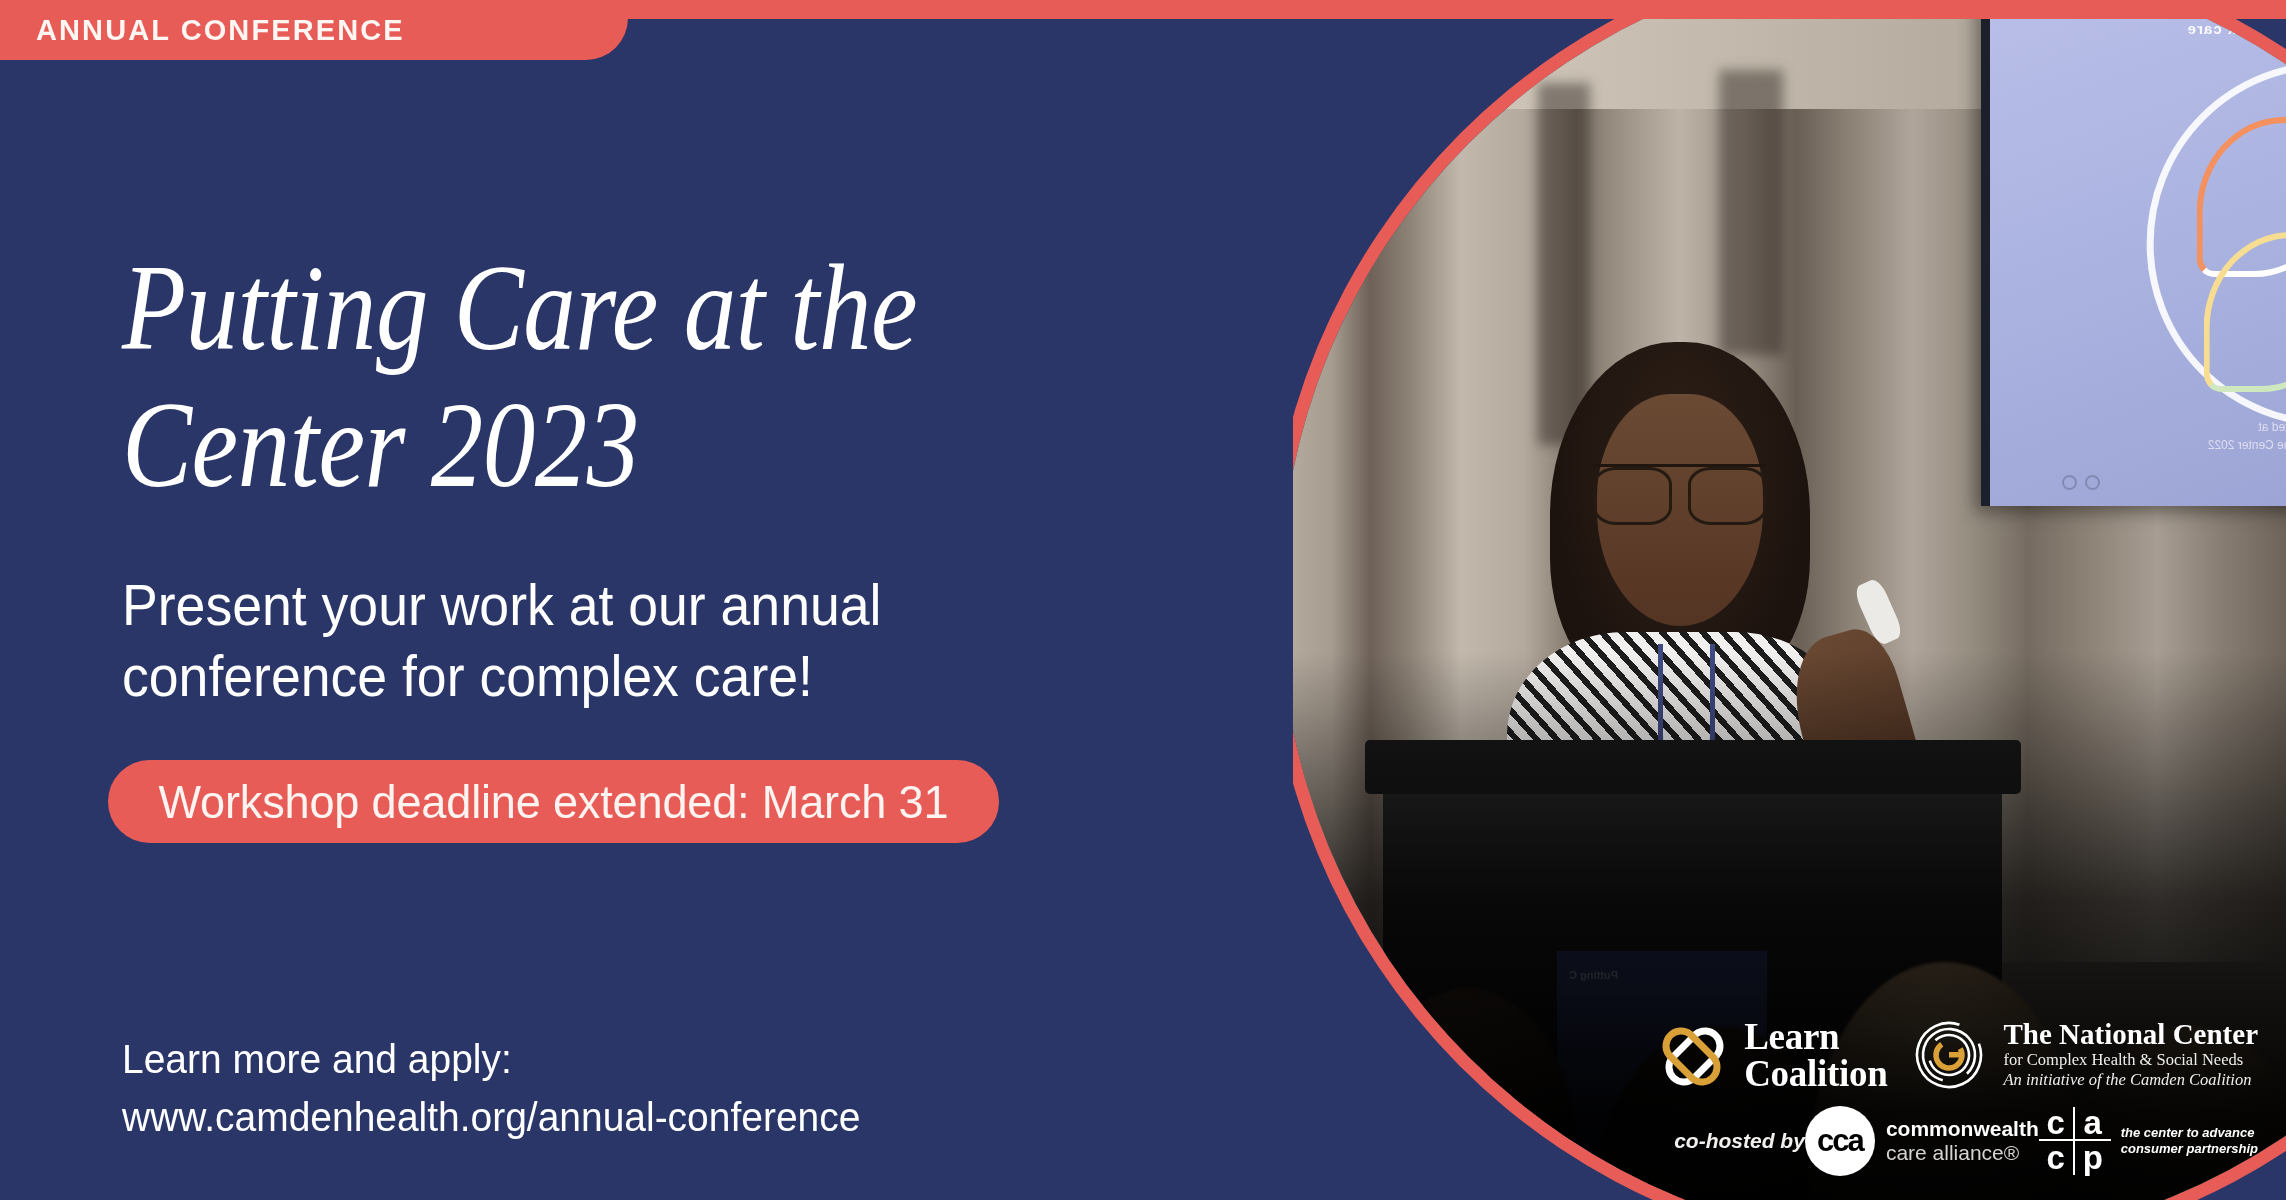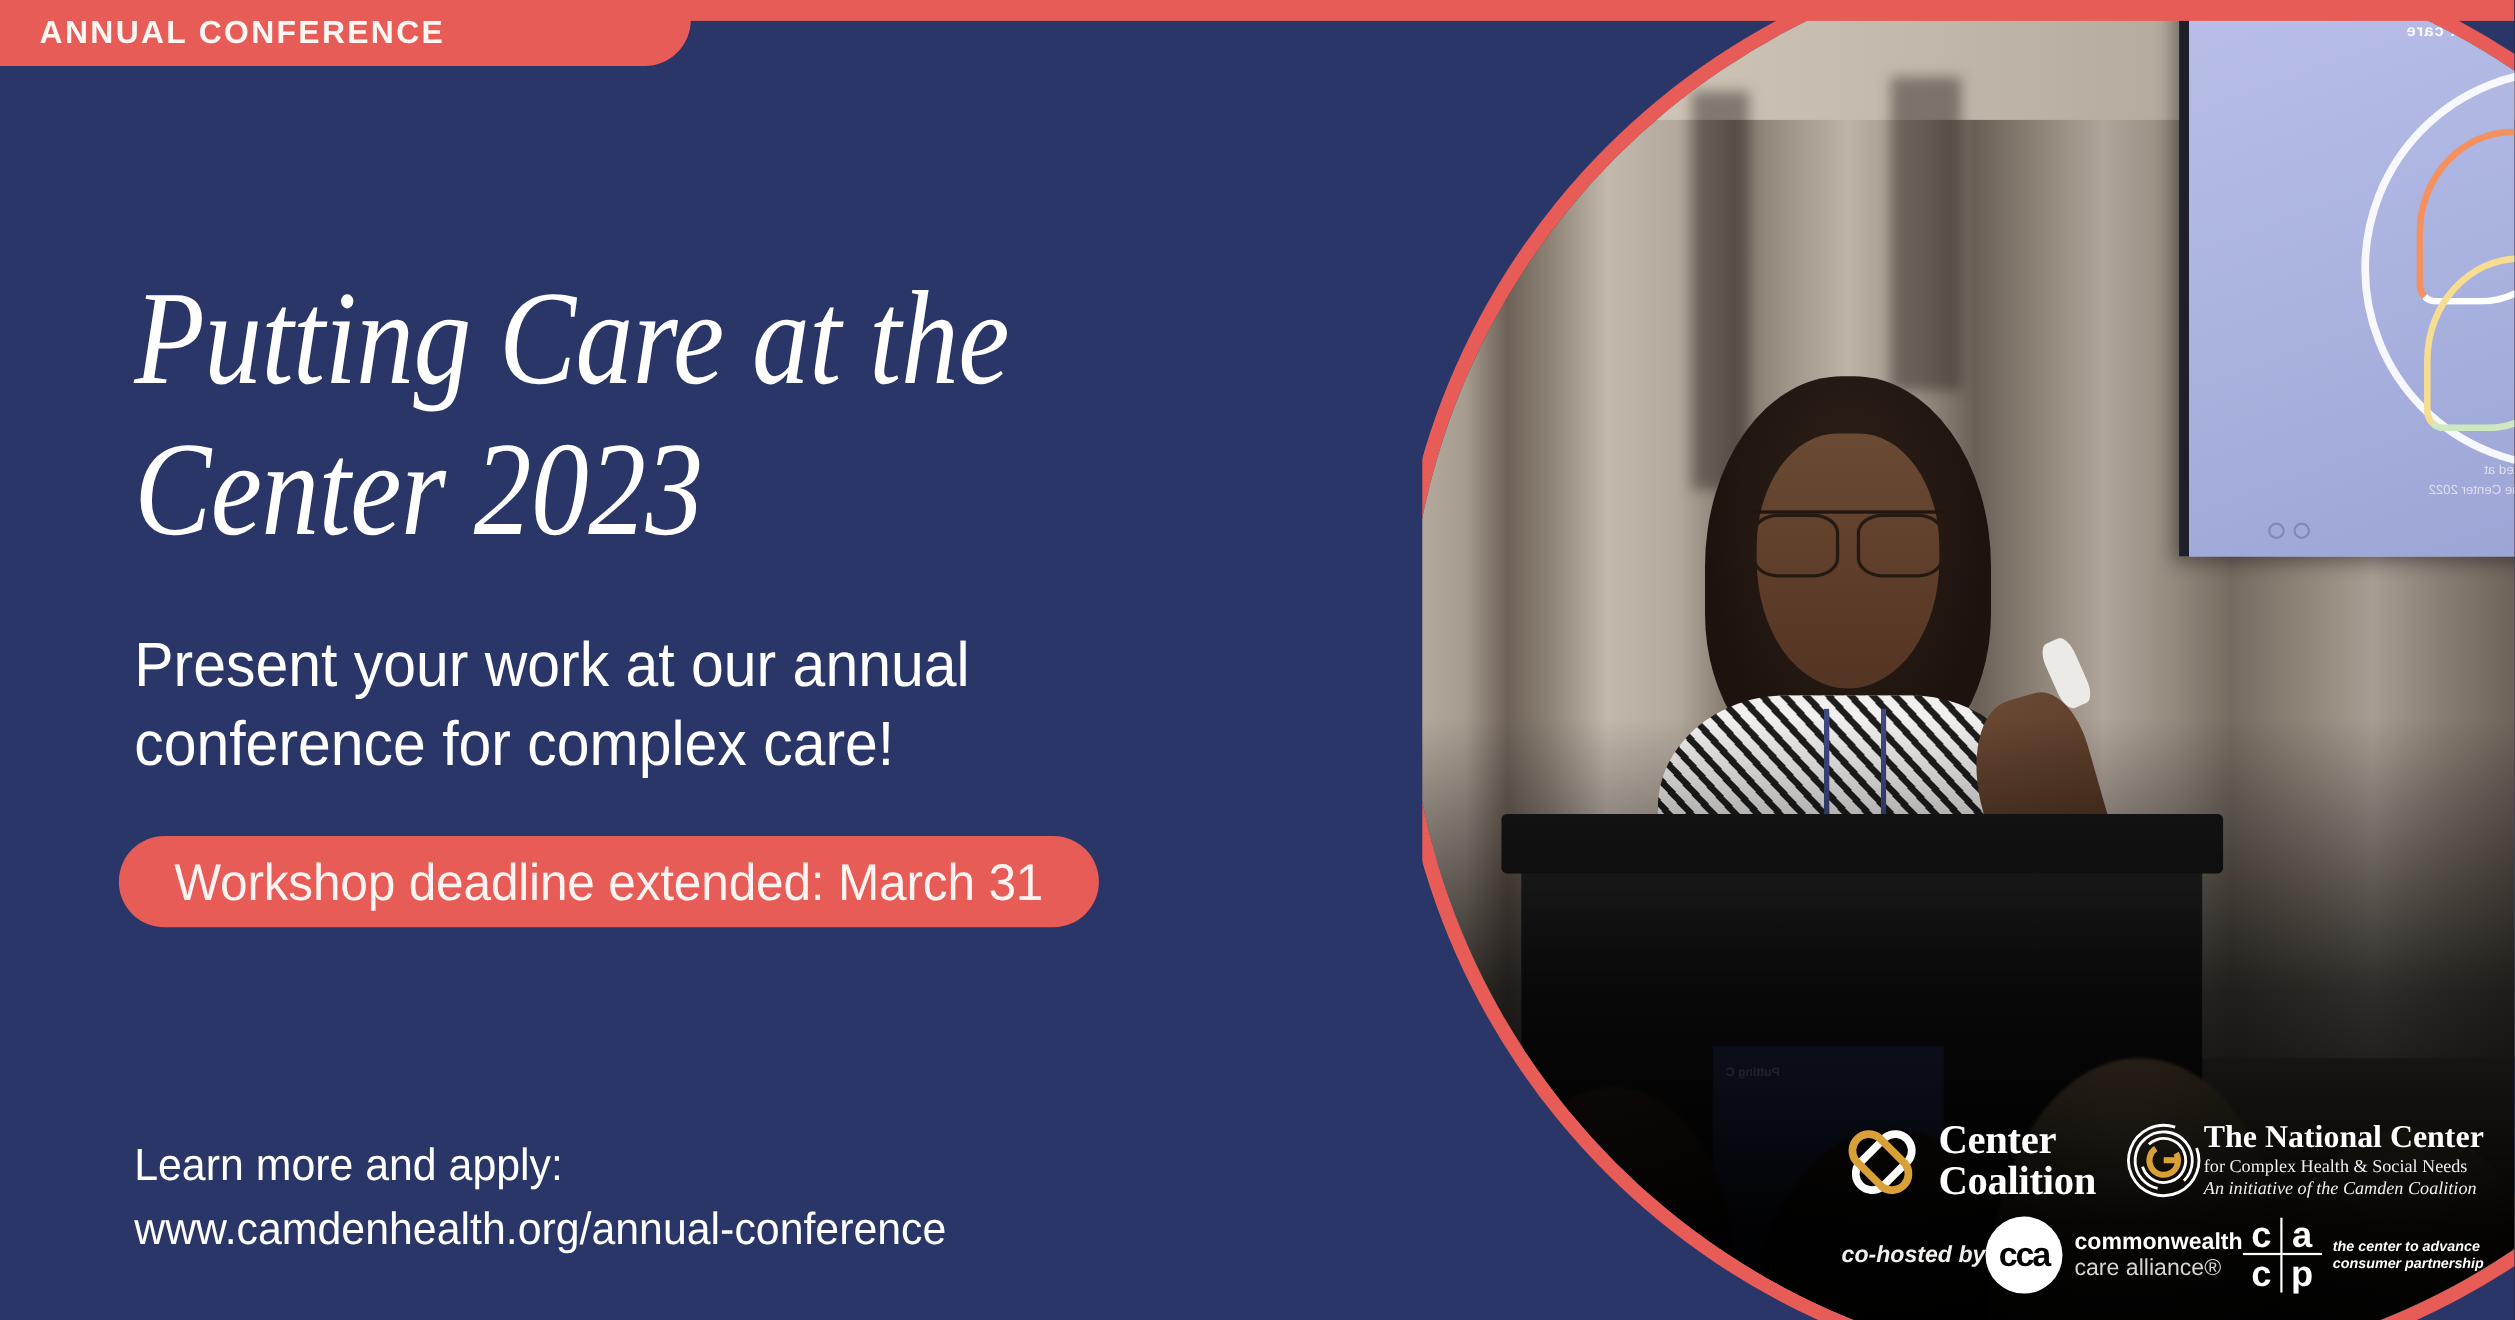--- a/index.html
+++ b/index.html
@@ -350,21 +350,21 @@
   }
   .camden-lockup { display: flex; align-items: center; gap: 14px; }
   .camden-text {
     color: #ffffff;
     font-size: 37px;
     font-weight: bold;
     line-height: 1.0;
     letter-spacing: -0.3px;
     font-family: "Liberation Serif", serif;
   }
-  .nc-lockup { display: flex; align-items: center; gap: 0; }
+  .nc-lockup { display: flex; align-items: center; gap: 18px; }
   .nc-title {
     color: #ffffff;
     font-size: 29px;
     font-weight: bold;
     line-height: 1.05;
     font-family: "Liberation Serif", serif;
   }
   .nc-sub {
     color: #efeeee;
     font-size: 16.5px;
@@ -495,21 +495,21 @@
   <div class="logos">
 
     <div class="logo-row-top">
 
       <div class="camden-lockup">
         <svg width="74" height="74" viewBox="0 0 74 74">
           <path d="M40 16 a15 15 0 0 1 21 21 L37 61 a15 15 0 0 1 -21 -21 Z" fill="none" stroke="#ffffff" stroke-width="7" stroke-linecap="round" stroke-linejoin="round"></path>
           <path d="M34 16 a15 15 0 0 0 -21 21 L37 61 a15 15 0 0 0 21 -21 Z" fill="none" stroke="#d9a038" stroke-width="7" stroke-linecap="round" stroke-linejoin="round"></path>
         </svg>
         <div class="camden-text">
-          <div>Center</div>
+          <div>Learn</div>
           <div>Coalition</div>
         </div>
       </div>
 
       <div class="nc-lockup">
         <svg width="72" height="72" viewBox="0 0 72 72">
           <circle cx="36" cy="36" r="32" fill="none" stroke="#ffffff" stroke-width="2.6" stroke-dasharray="150 28" transform="rotate(20 36 36)"></circle>
           <circle cx="36" cy="36" r="26" fill="none" stroke="#ffffff" stroke-width="2.6" stroke-dasharray="120 26" transform="rotate(140 36 36)"></circle>
           <circle cx="36" cy="36" r="20" fill="none" stroke="#ffffff" stroke-width="2.6" stroke-dasharray="95 22" transform="rotate(250 36 36)"></circle>
           <circle cx="36" cy="36" r="13" fill="none" stroke="#d9a038" stroke-width="5.5" stroke-dasharray="60 22" transform="rotate(-30 36 36)"></circle>

